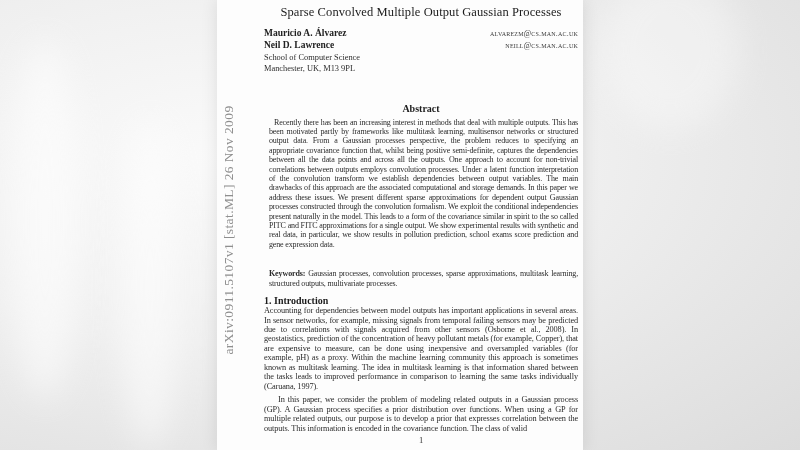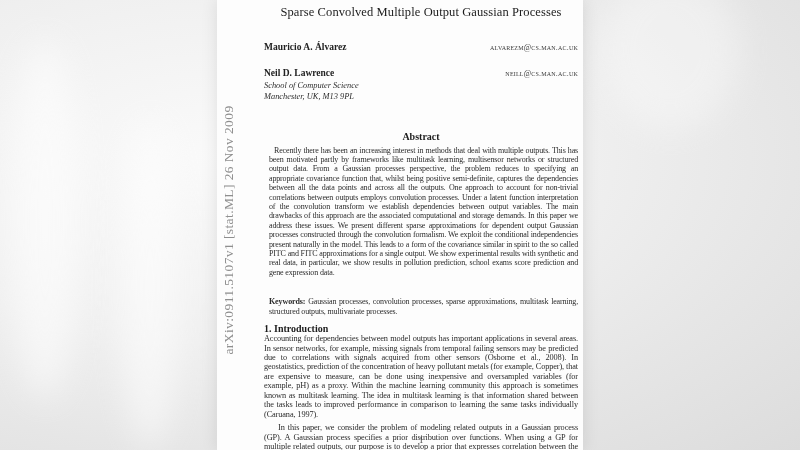--- a/index.html
+++ b/index.html
@@ -18,23 +18,23 @@
     position:absolute; left:217px; top:0; width:366px; height:450px;
     background:#fdfdfd; box-shadow:0 0 16px rgba(0,0,0,0.10);
   }
   .content { position:absolute; left:47px; right:5px; top:0; bottom:0; }
   .title {
     margin-top:5px; text-align:center; font-size:12.5px; font-weight:normal;
     color:#1c1c1c; letter-spacing:0.1px; line-height:14px;
   }
   .author-block { margin-top:9px; }
   .author-row { display:flex; justify-content:space-between; align-items:baseline; line-height:11.5px; }
-  .author-name { font-weight:bold; font-size:9.5px; color:#222;margin-top:14px; }
+  .author-name { font-weight:bold; font-size:9.5px; color:#222; }
   .author-email { font-variant:small-caps; font-size:8px; letter-spacing:0.2px; color:#3a3a3a; }
-  .affiliation { margin-top:2px; font-style:italic; font-size:8.4px; line-height:10.8px; color:#2c2c2c; }
+  .affiliation { margin-top:2px; font-size:8.4px; line-height:10.8px; color:#2c2c2c; }
   .abstract-heading { margin-top:28px; text-align:center; font-weight:bold; font-size:10px; color:#1c1c1c; }
   .abstract-text {
     margin:4px 0 0 5px; font-size:8px; line-height:9.4px; letter-spacing:-0.15px;
     text-align:justify; text-indent:5px; color:#2b2b2b;
   }
   .keywords {
     margin:20px 0 0 5px; font-size:8px; line-height:9.4px; letter-spacing:-0.15px;
     text-align:justify; color:#2b2b2b;
   }
   .keywords .kw-label { font-weight:bold; letter-spacing:-0.1px; }

